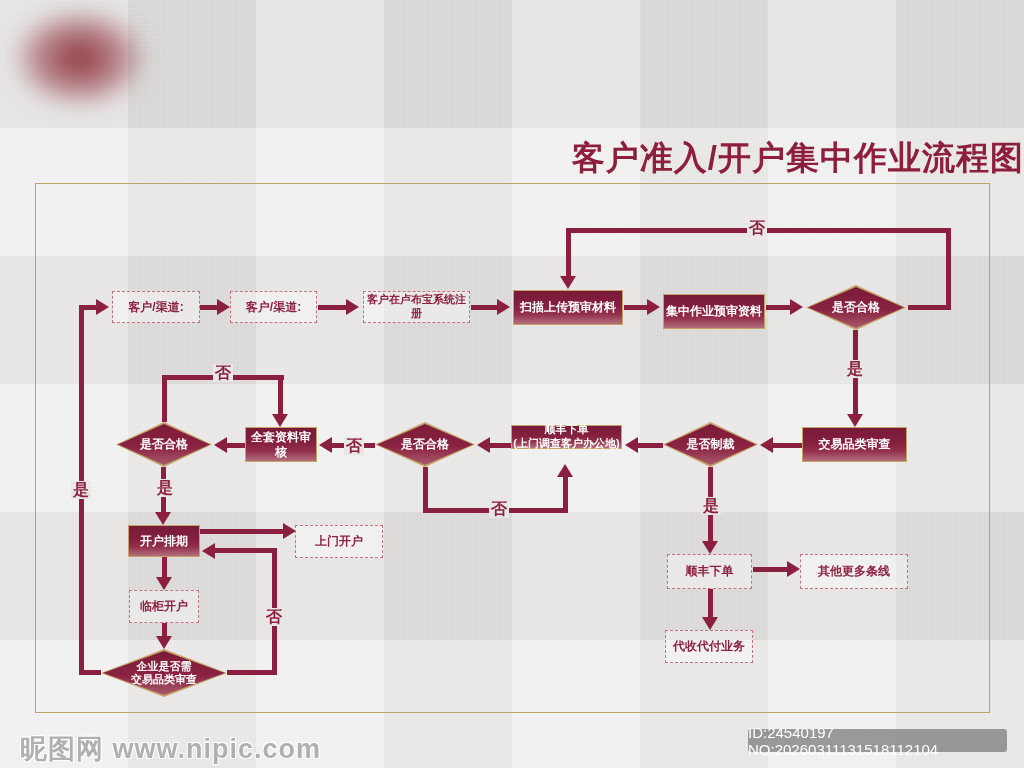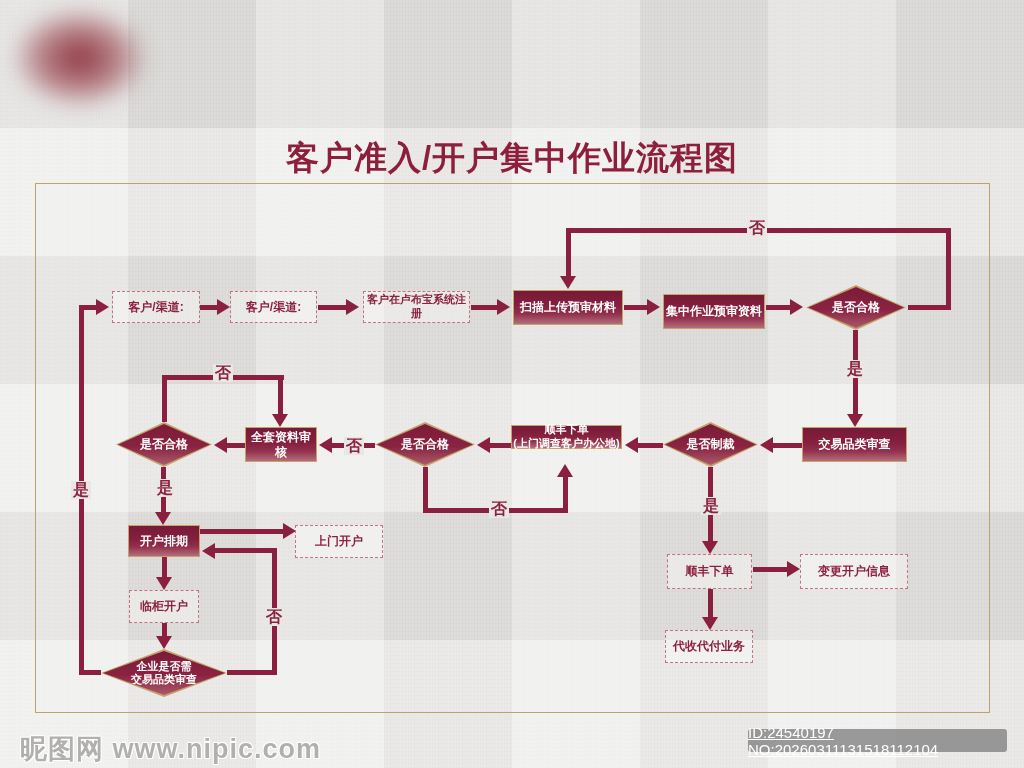--- a/index.html
+++ b/index.html
@@ -19,21 +19,21 @@
       repeating-linear-gradient(90deg, rgba(255,255,255,.26) 0 128px, rgba(0,0,0,0.026) 128px 256px),
       repeating-linear-gradient(90deg, rgba(0,0,0,0.020) 0 1px, transparent 1px 3px),
       repeating-linear-gradient(0deg, rgba(0,0,0,0.012) 0 1px, transparent 1px 4px);
   }
   .logo-blob{
     position:absolute;left:12px;top:8px;width:135px;height:100px;
     background:radial-gradient(ellipse at 50% 50%, rgba(134,32,44,0.9) 0%, rgba(134,32,44,0.45) 45%, rgba(134,32,44,0) 72%);
     filter:blur(10px);
   }
   .title{
-    position:absolute;left:0;right:0;top:136px;text-align:center;
+    position:absolute;left:0;right:0;top:136px;text-align:right;
     font-size:33px;font-weight:bold;color:#8e1f3c;letter-spacing:1px;
   }
   .frame{
     position:absolute;left:35px;top:183px;width:953px;height:528px;
     border:1px solid #bfa269;background:rgba(255,255,255,0.06);
   }
   
   .node{
     position:absolute;display:flex;flex-direction:column;align-items:center;justify-content:center;
     text-align:center;font-weight:bold;line-height:1.25;box-sizing:border-box;z-index:3;
@@ -68,21 +68,21 @@
   .watermark{
     position:absolute;left:20px;top:731px;font-size:27px;font-weight:bold;
     color:#b1b0ae;letter-spacing:1px;
     text-shadow:-1px -1px 0 rgba(255,255,255,.95),1px -1px 0 rgba(255,255,255,.95),
                 -1px 1px 0 rgba(255,255,255,.95),1px 1px 0 rgba(255,255,255,.95);
     z-index:6;
   }
   .id-badge{
     position:absolute;left:748px;top:729px;width:259px;height:23px;
     background:rgba(128,128,128,0.78);border-radius:3px;color:#fff;
-    font-size:15px;display:flex;align-items:center;justify-content:center;z-index:6;text-decoration:underline;
+    font-size:15px;display:flex;align-items:center;justify-content:center;z-index:6;
   }
 </style>
 </head>
 <body>
 
 <div class="stage">
 
   <div class="logo-blob"></div>
 
   <div class="title">客户准入/开户集中作业流程图</div>
@@ -154,21 +154,21 @@
     <div class="d-in" style="font-size:11px">
       <span>企业是否需</span>
       <span>交易品类审查</span>
     </div>
   </div>
 
   <div class="node dashed" style="left:667px;top:554px;width:85px;height:35px">
     <span>顺丰下单</span>
   </div>
   <div class="node dashed" style="left:800px;top:554px;width:108px;height:35px">
-    <span>变更开户信息</span>
+    <span>其他更多条线</span>
   </div>
   <div class="node dashed" style="left:665px;top:630px;width:88px;height:33px">
     <span>代收代付业务</span>
   </div>
 
   <div class="ln" style="left:200px;top:305px;width:17px;height:5px"></div>
   <div class="ah ah-r" style="left:217px;top:299px"></div>
 
   <div class="ln" style="left:318px;top:305px;width:28px;height:5px"></div>
   <div class="ah ah-r" style="left:346px;top:299px"></div>

